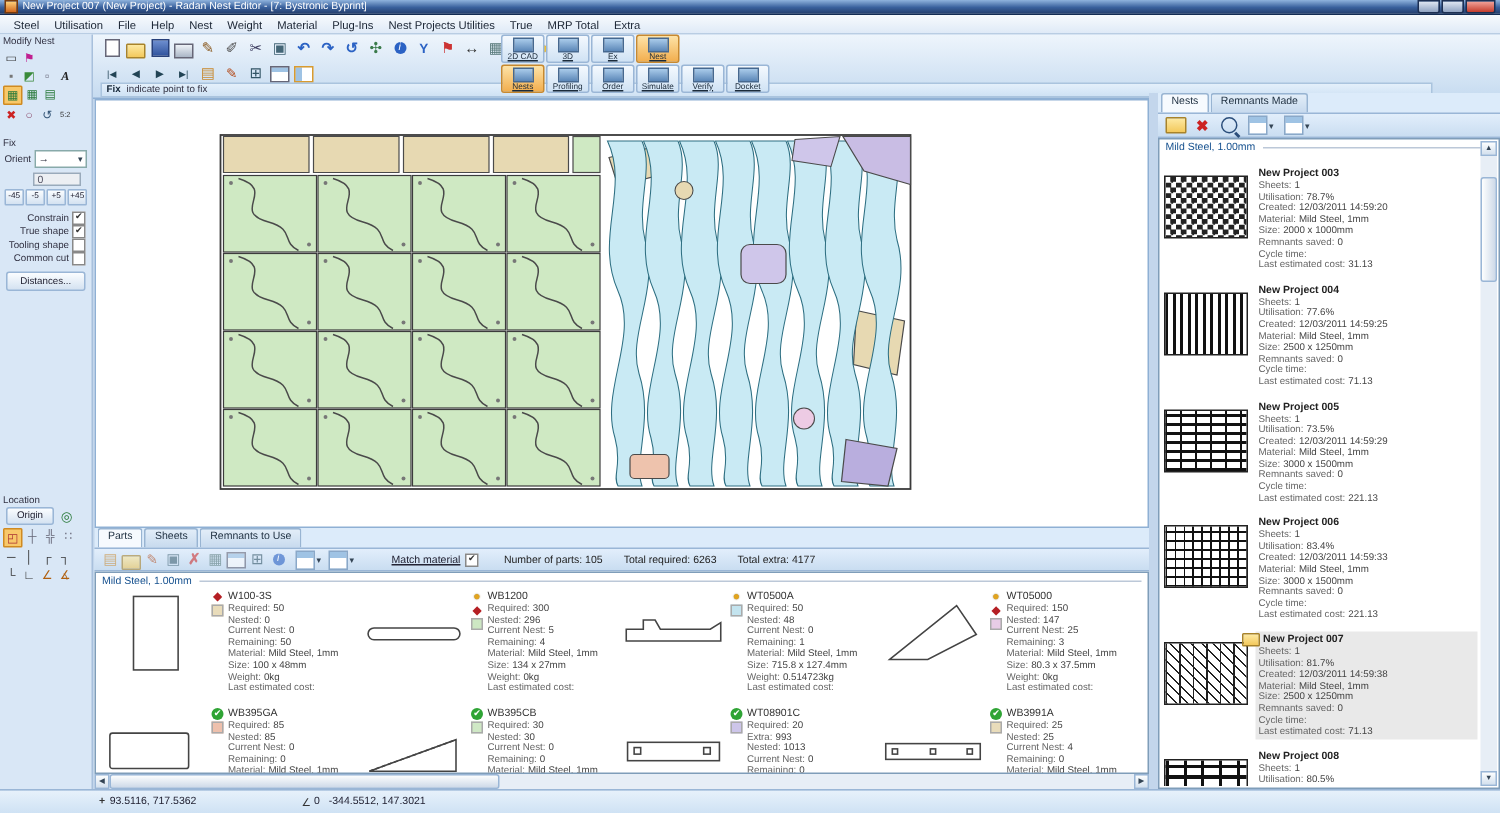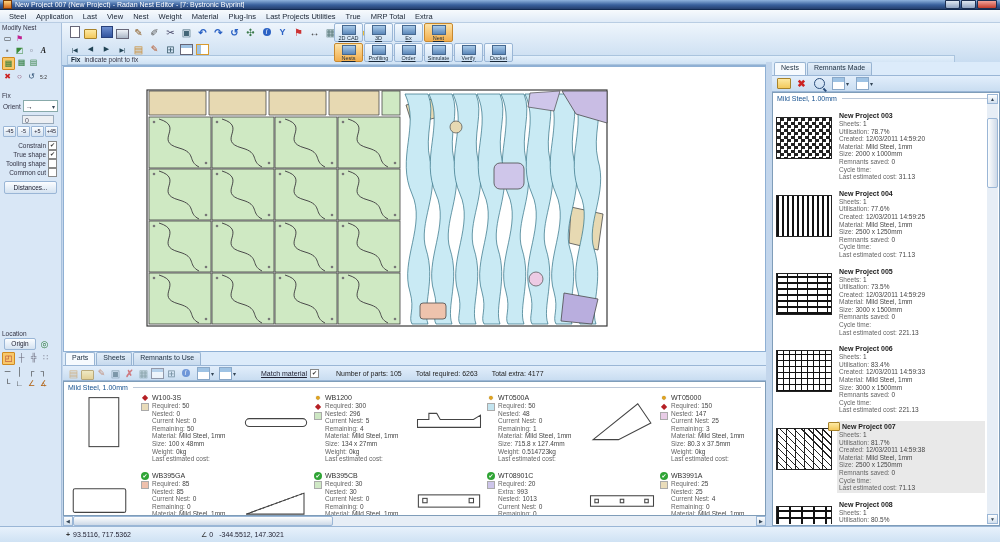--- a/index.html
+++ b/index.html
@@ -233,28 +233,28 @@
   <span class="winbtns">
     <span class="wb"></span>
     <span class="wb"></span>
     <span class="wb close"></span>
   </span>
 </div>
 
 <div class="menubar">
 
 <span class="menu-item">Steel</span>
-    <span class="menu-item">Application</span>
-    <span class="menu-item">Last</span>
-    <span class="menu-item">View</span>
+    <span class="menu-item">Utilisation</span>
+    <span class="menu-item">File</span>
+    <span class="menu-item">Help</span>
     <span class="menu-item">Nest</span>
     <span class="menu-item">Weight</span>
     <span class="menu-item">Material</span>
     <span class="menu-item">Plug-Ins</span>
-    <span class="menu-item">Last Projects Utilities</span>
+    <span class="menu-item">Nest Projects Utilities</span>
     <span class="menu-item">True</span>
     <span class="menu-item">MRP Total</span>
     <span class="menu-item">Extra</span>
   </div>
 
 <div class="tbblock">
   <div class="tb-r1">
 
   <span class="tbi new"></span>
       <span class="tbi open"></span>

